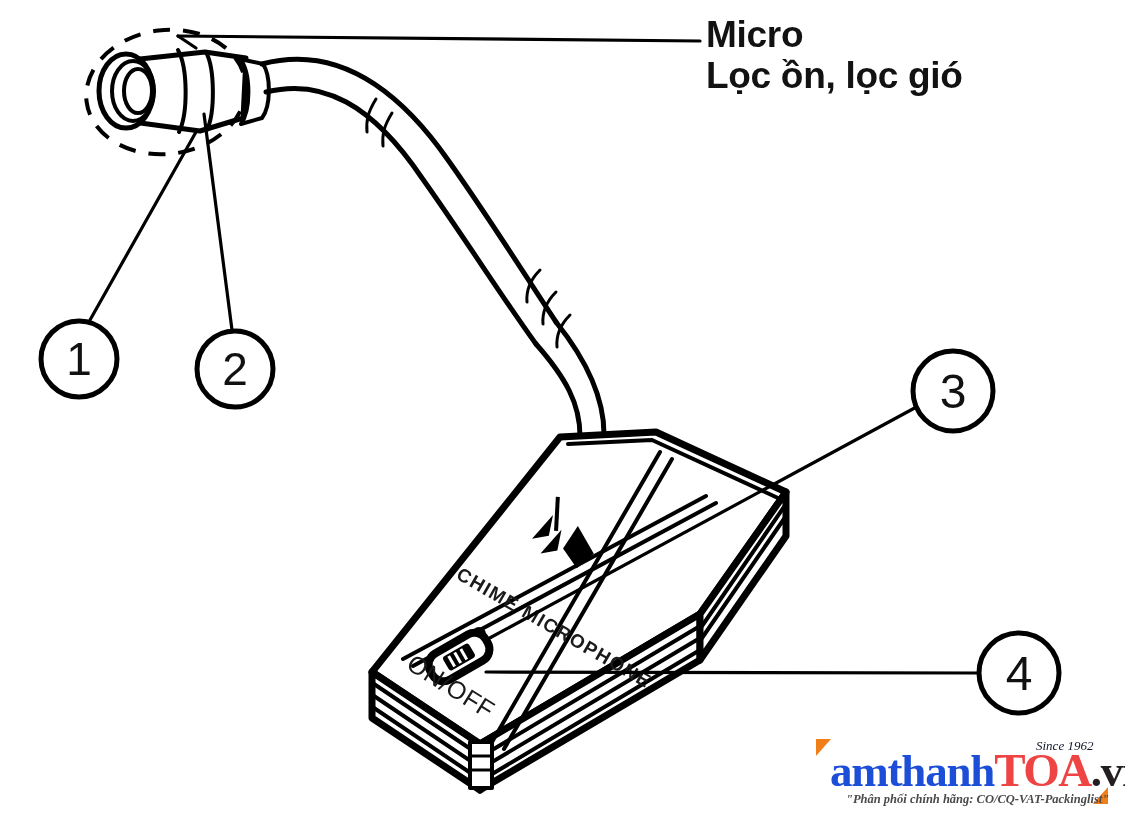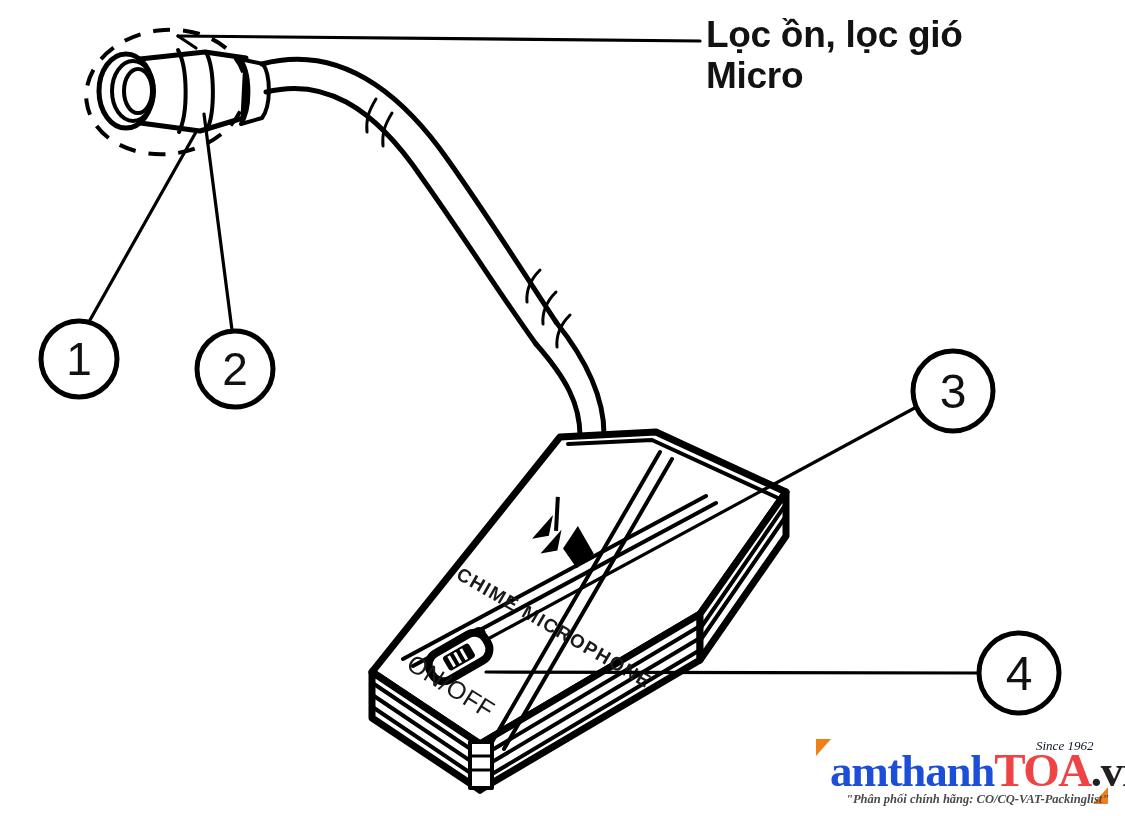--- a/index.html
+++ b/index.html
@@ -279,22 +279,22 @@
       <circle cx="953" cy="391" r="40" fill="#ffffff" stroke="#000" stroke-width="5"></circle>
       <text class="callout-num" x="953" y="391" text-anchor="middle" dominant-baseline="central" font-size="48" fill="#111">3</text>
     </g>
     <g>
       <circle cx="1019" cy="673" r="40" fill="#ffffff" stroke="#000" stroke-width="5"></circle>
       <text class="callout-num" x="1019" y="673" text-anchor="middle" dominant-baseline="central" font-size="48" fill="#111">4</text>
     </g>
   </svg>
 
   <div class="hdr-text">
+    <div>Micro</div>
     <div>Lọc ồn, lọc gió</div>
-    <div>Micro</div>
   </div>
 
   <div class="wm">
     <div class="tri-tl"></div>
     <div class="tri-br"></div>
     <div class="wm-row"><span class="wm-am">amthanh</span><span class="wm-toa">TOA</span><span class="wm-vn">.vn</span></div>
     <div class="wm-since">Since 1962</div>
     <div class="wm-tag">"Phân phối chính hãng: CO/CQ-VAT-Packinglist"</div>
   </div>
 

